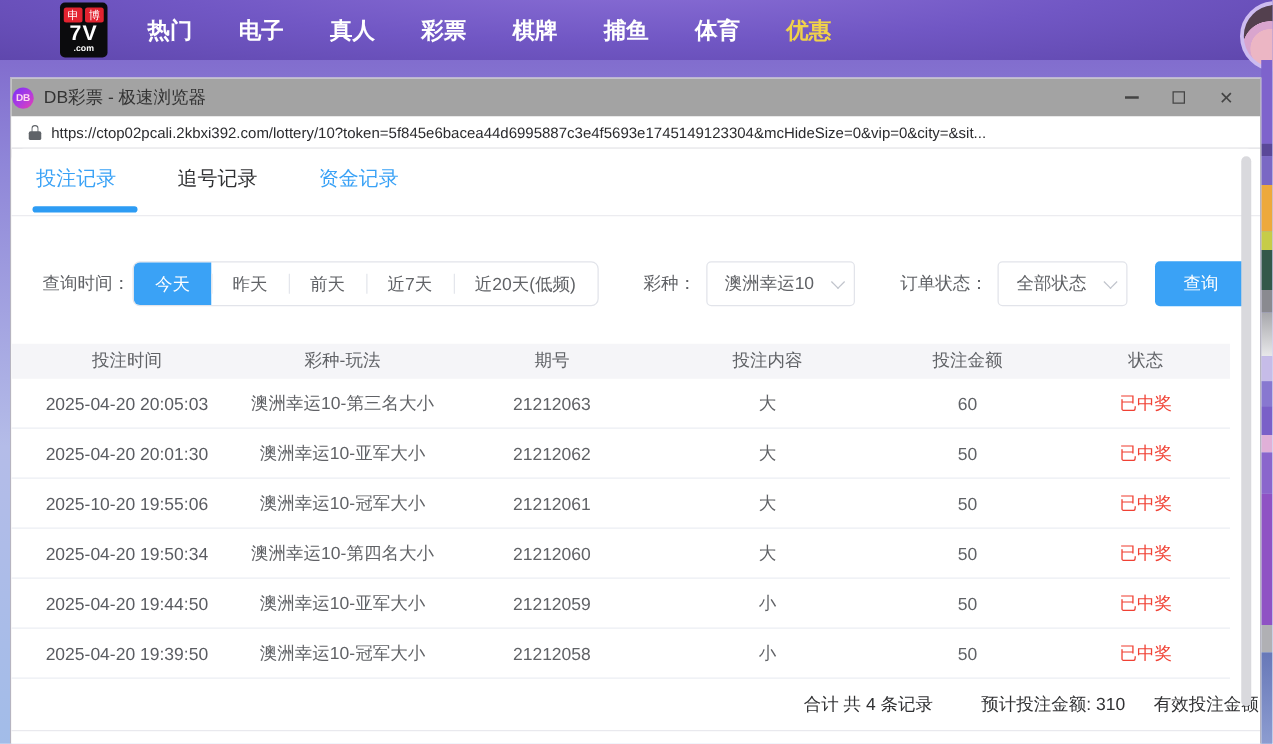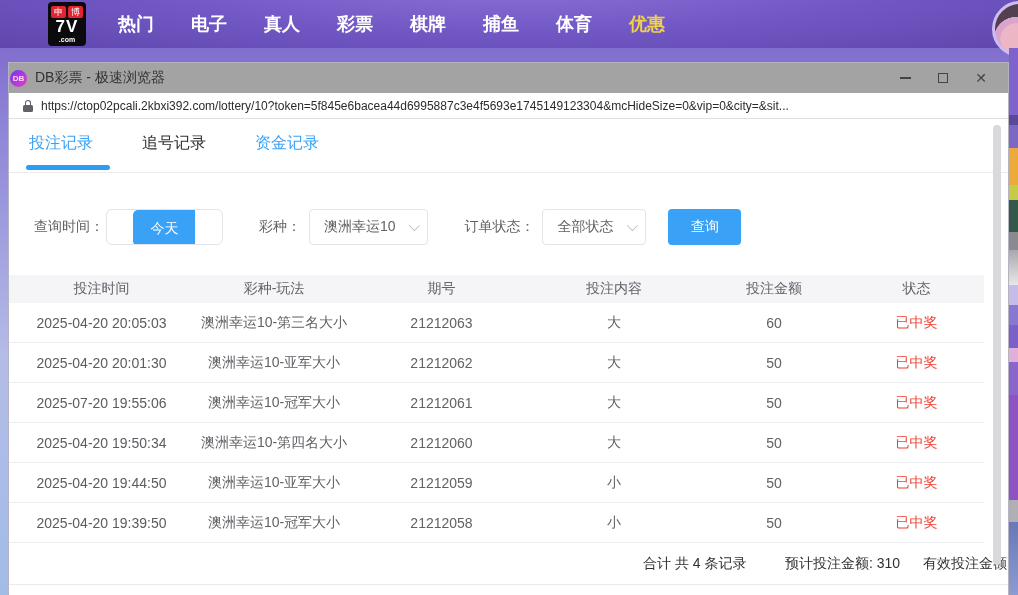--- a/index.html
+++ b/index.html
@@ -60,21 +60,21 @@
     border-bottom:1px solid #ececf0; position:relative; }
   .tab { font-size:16px; color:#303133; cursor:pointer; position:relative; padding:14px 2px; }
   .tab.active { color:#3aa2f6; }
   .tab.blue { color:#3aa2f6; }
   .tab-underline { position:absolute; left:17px; bottom:2px; width:84px; height:5px;
     border-radius:4px; background:#2d9cf4; }
 
   .filters { margin:36px 0 0 25px; display:flex; align-items:center; font-size:14px; color:#606266; }
   .fl-label { margin-right:2px; }
   .time-group { display:flex; border:1px solid #e2e4ea; border-radius:6px; overflow:hidden; height:36px;
-    align-items:center; background:#fff;flex-direction:column; }
+    align-items:center; background:#fff; }
   .time-opt { padding:0 17px; line-height:36px; height:36px; color:#606266; cursor:pointer; position:relative; }
   .time-opt + .time-opt::before { content:""; position:absolute; left:0; top:10px; width:1px; height:16px; background:#e4e6ec; }
   .time-opt.active { background:#3aa2f6; color:#fff; border-radius:5px 0 0 5px; }
   .time-opt.active::before { display:none; }
   .sel-label { margin-left:36px; }
   .select-box { margin-left:8px; height:36px; border:1px solid #e2e4ea; border-radius:4px;
     display:flex; align-items:center; padding:0 10px 0 14px; cursor:pointer; color:#606266; background:#fff; }
   .select-box .val { margin-right:14px; }
   .chevron { width:8px; height:8px; border-right:1.6px solid #c0c4cc; border-bottom:1.6px solid #c0c4cc;
     transform:rotate(45deg) translateY(-2px); display:inline-block; }
@@ -219,21 +219,21 @@
       </div>
       <div class="g-row data">
         <span class="g-cell time">2025-04-20 20:01:30</span>
         <span class="g-cell">澳洲幸运10-亚军大小</span>
         <span class="g-cell">21212062</span>
         <span class="g-cell">大</span>
         <span class="g-cell">50</span>
         <span class="g-cell status-win">已中奖</span>
       </div>
       <div class="g-row data">
-        <span class="g-cell time">2025-07-20 19:55:06</span>
+        <span class="g-cell time">2025-10-20 19:55:06</span>
         <span class="g-cell">澳洲幸运10-冠军大小</span>
         <span class="g-cell">21212061</span>
         <span class="g-cell">大</span>
         <span class="g-cell">50</span>
         <span class="g-cell status-win">已中奖</span>
       </div>
       <div class="g-row data">
         <span class="g-cell time">2025-04-20 19:50:34</span>
         <span class="g-cell">澳洲幸运10-第四名大小</span>
         <span class="g-cell">21212060</span>

